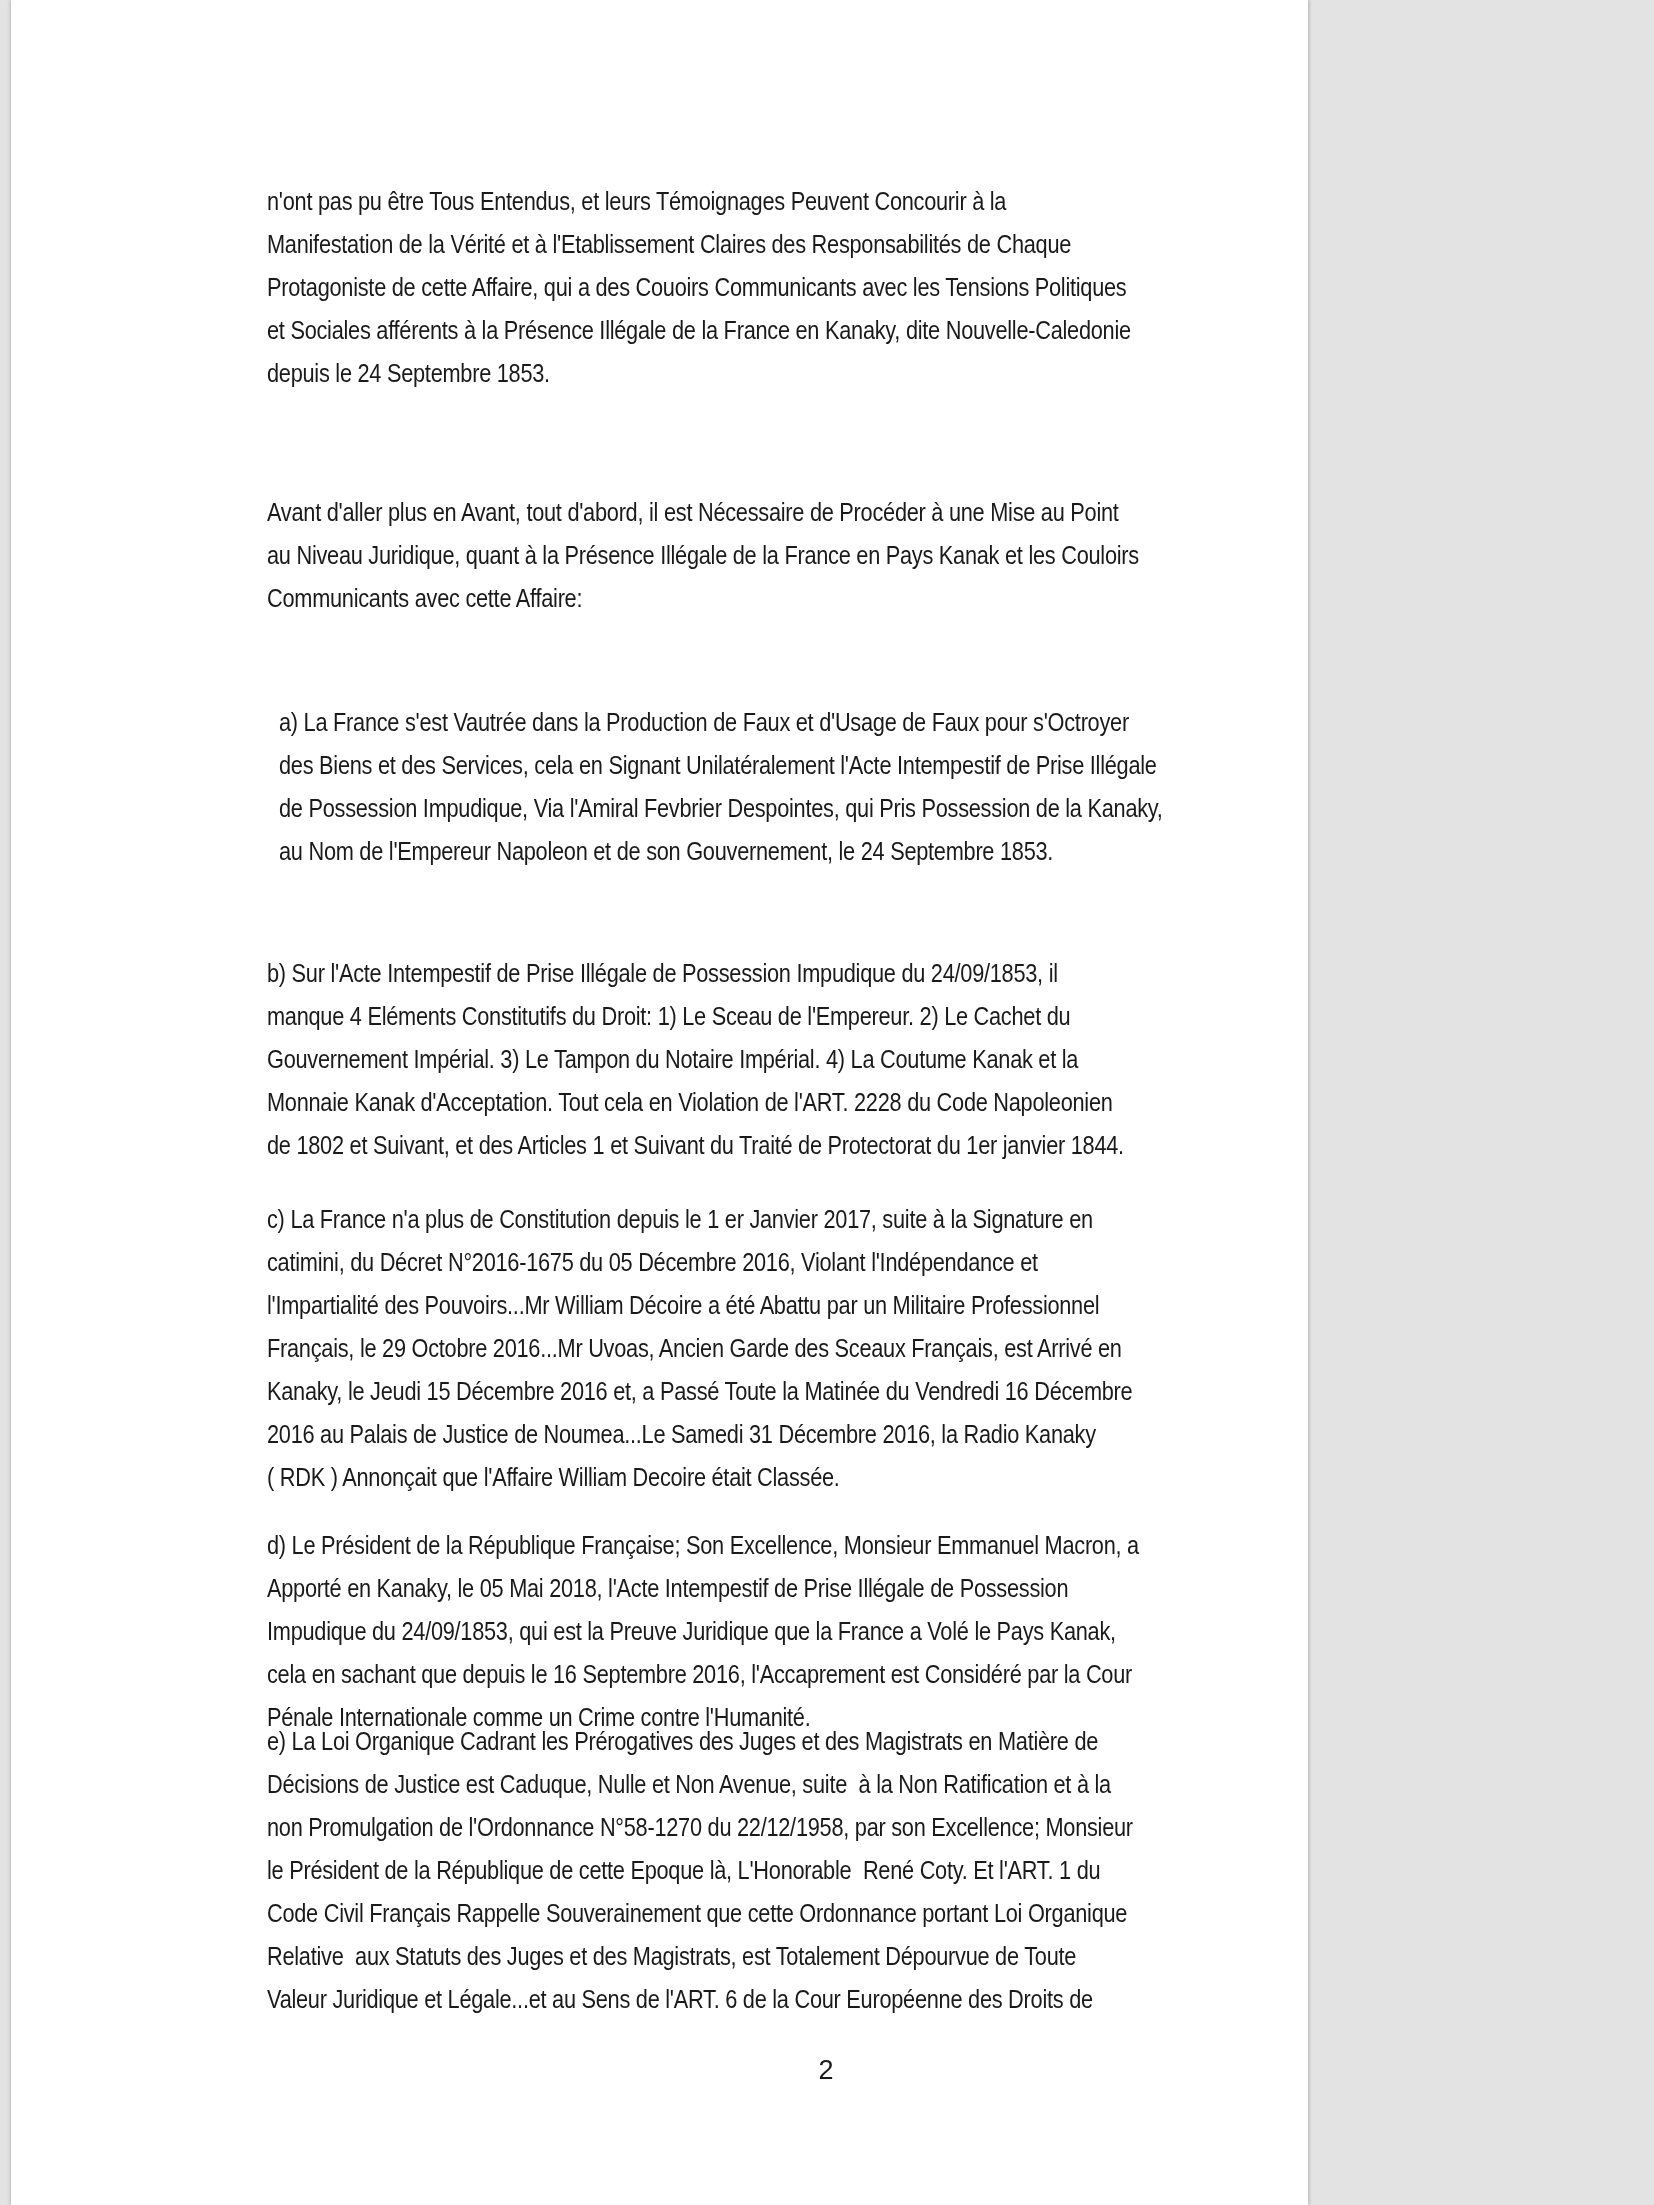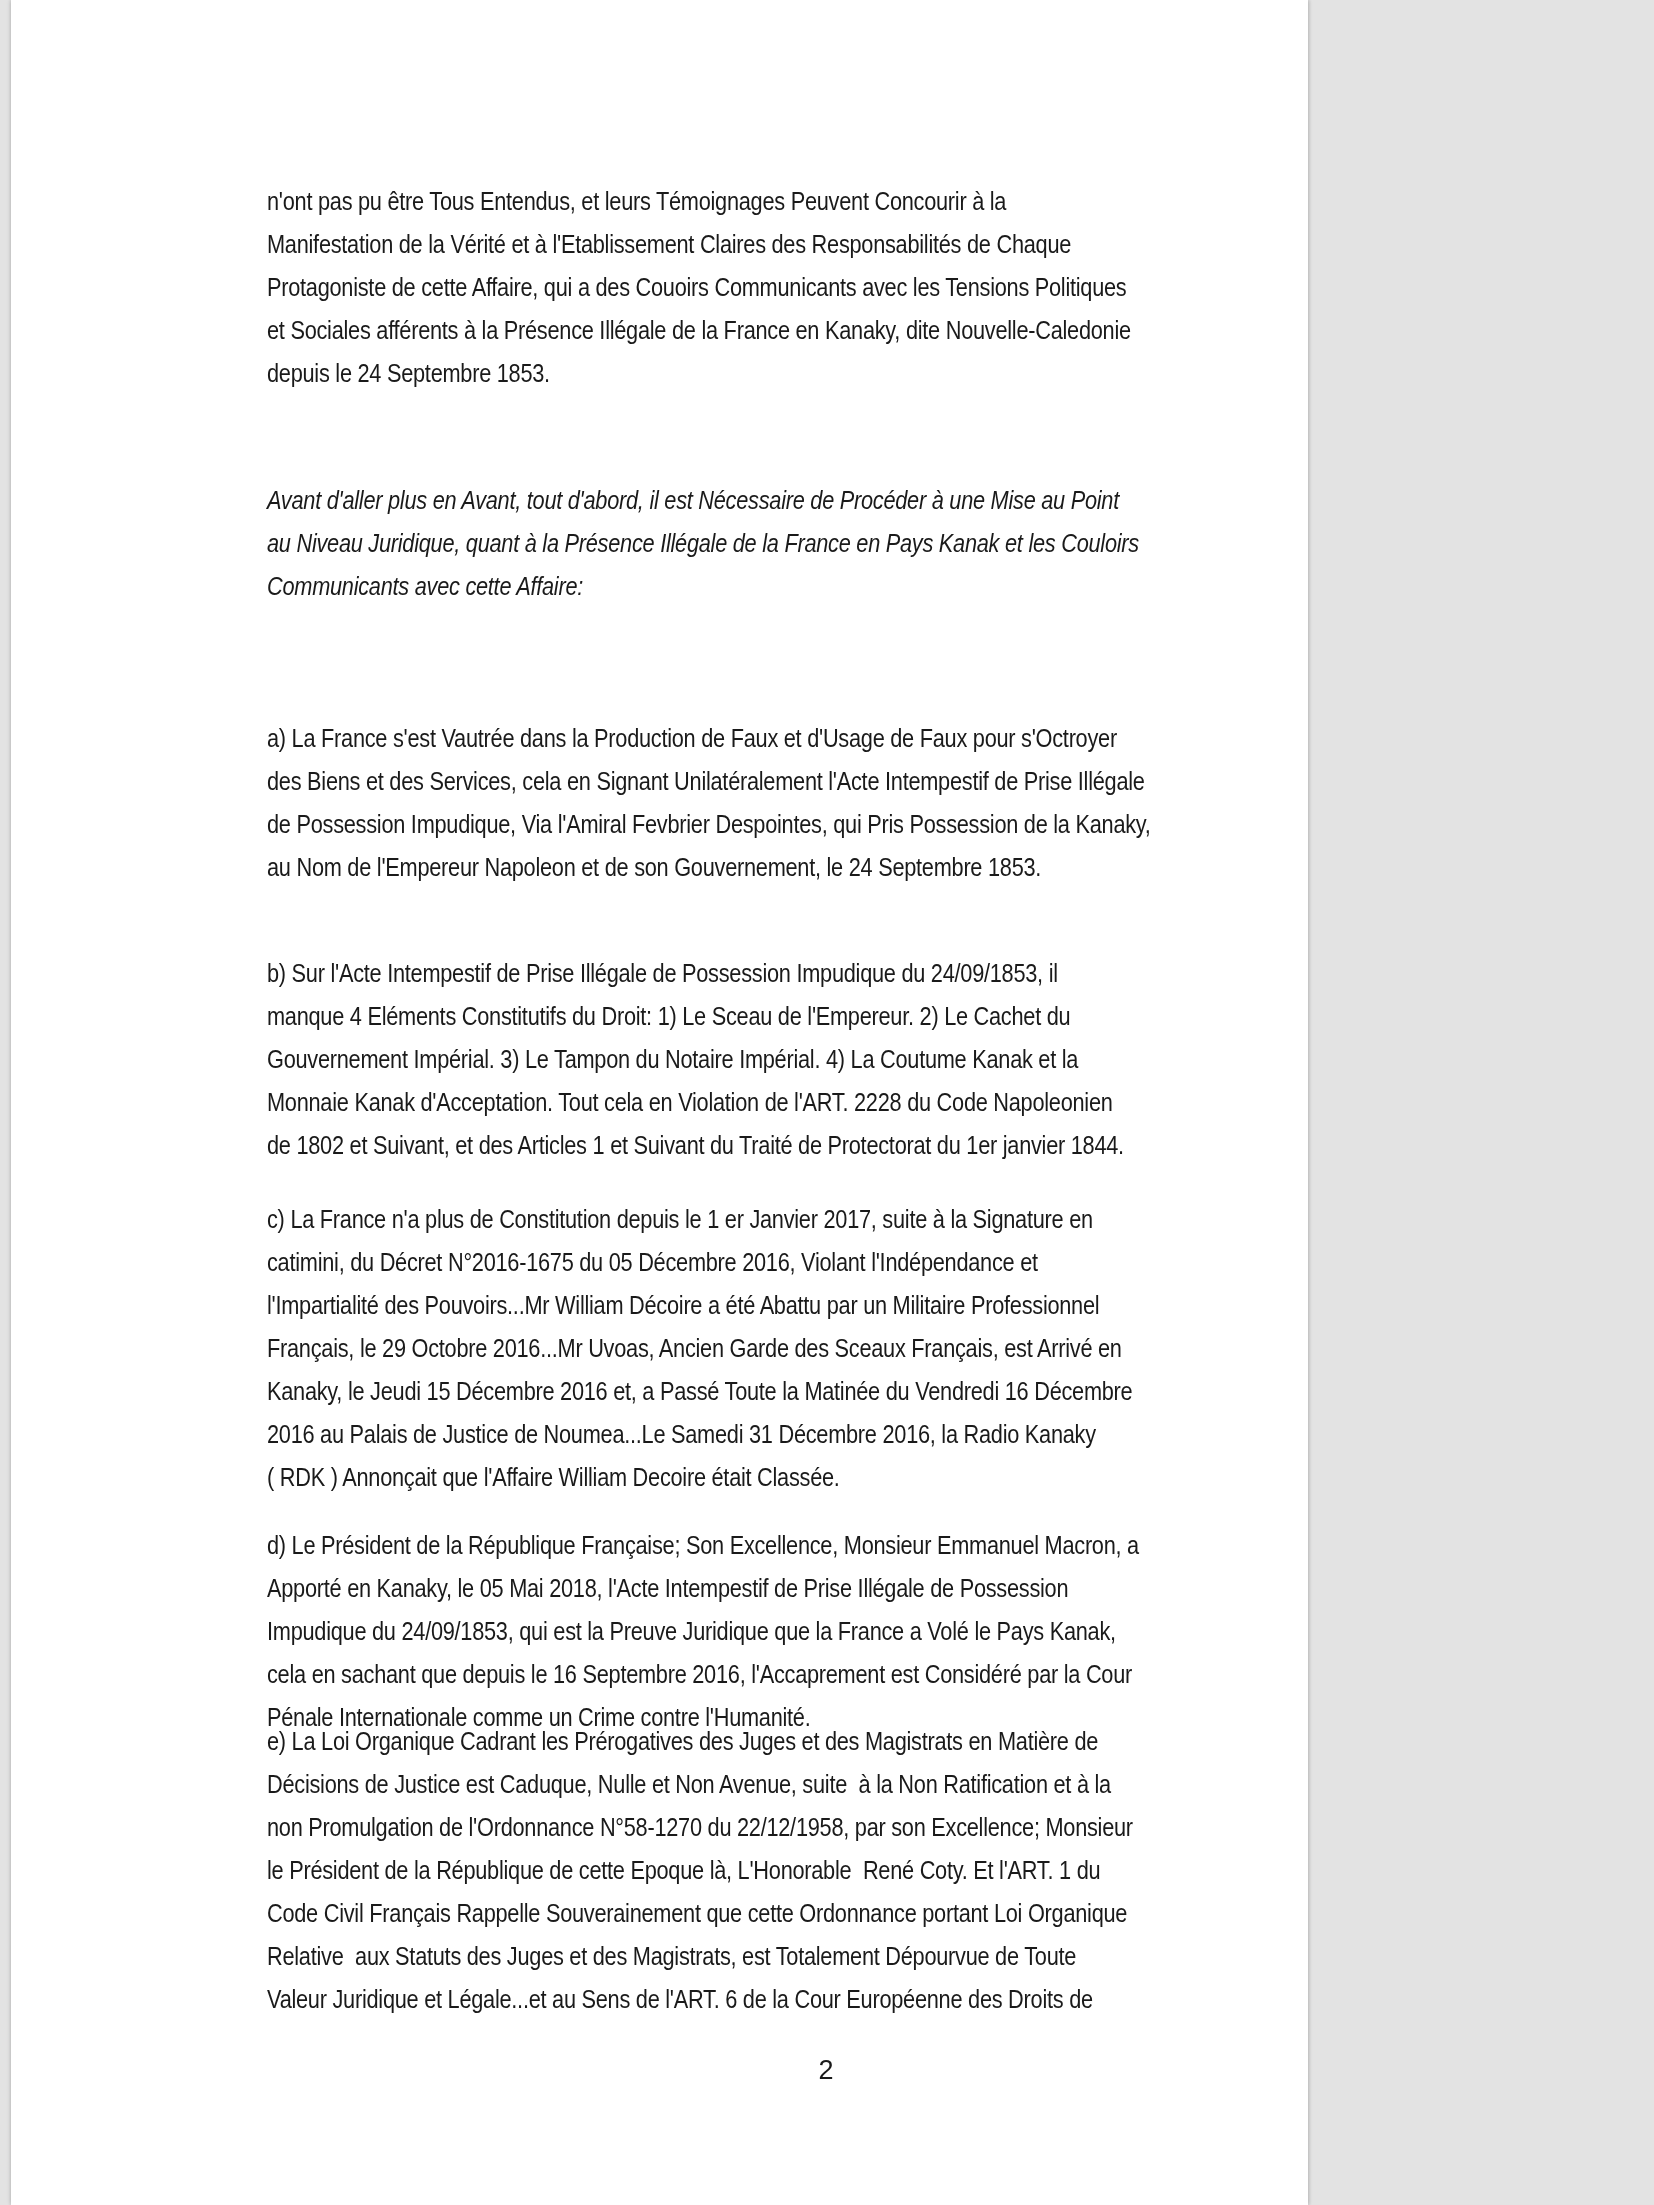--- a/index.html
+++ b/index.html
@@ -61,27 +61,27 @@
   <div class="body-text">
 
     <div class="para" style="top:180px;">
       <div class="line" style="transform: scaleX(0.87);">n'ont pas pu être Tous Entendus, et leurs Témoignages Peuvent Concourir à la</div>
       <div class="line" style="transform: scaleX(0.87);">Manifestation de la Vérité et à l'Etablissement Claires des Responsabilités de Chaque</div>
       <div class="line" style="transform: scaleX(0.87);">Protagoniste de cette Affaire, qui a des Couoirs Communicants avec les Tensions Politiques</div>
       <div class="line" style="transform: scaleX(0.87);">et Sociales afférents à la Présence Illégale de la France en Kanaky, dite Nouvelle-Caledonie</div>
       <div class="line" style="transform: scaleX(0.87);">depuis le 24 Septembre 1853.</div>
     </div>
 
-    <div class="para" style="top:479px;font-style:italic;">
+    <div class="para" style="top:491px;">
       <div class="line" style="transform: scaleX(0.87);">Avant d'aller plus en Avant, tout d'abord, il est Nécessaire de Procéder à une Mise au Point</div>
       <div class="line" style="transform: scaleX(0.87);">au Niveau Juridique, quant à la Présence Illégale de la France en Pays Kanak et les Couloirs</div>
       <div class="line" style="transform: scaleX(0.87);">Communicants avec cette Affaire:</div>
     </div>
 
-    <div class="para" style="top:717px;">
+    <div class="para" style="top:701px;margin-left:12px;">
       <div class="line" style="transform: scaleX(0.87);">a) La France s'est Vautrée dans la Production de Faux et d'Usage de Faux pour s'Octroyer</div>
       <div class="line" style="transform: scaleX(0.87);">des Biens et des Services, cela en Signant Unilatéralement l'Acte Intempestif de Prise Illégale</div>
       <div class="line" style="transform: scaleX(0.87);">de Possession Impudique, Via l'Amiral Fevbrier Despointes, qui Pris Possession de la Kanaky,</div>
       <div class="line" style="transform: scaleX(0.87);">au Nom de l'Empereur Napoleon et de son Gouvernement, le 24 Septembre 1853.</div>
     </div>
 
     <div class="para" style="top:952px;">
       <div class="line" style="transform: scaleX(0.87);">b) Sur l'Acte Intempestif de Prise Illégale de Possession Impudique du 24/09/1853, il</div>
       <div class="line" style="transform: scaleX(0.87);">manque 4 Eléments Constitutifs du Droit: 1) Le Sceau de l'Empereur. 2) Le Cachet du</div>
       <div class="line" style="transform: scaleX(0.87);">Gouvernement Impérial. 3) Le Tampon du Notaire Impérial. 4) La Coutume Kanak et la</div>

